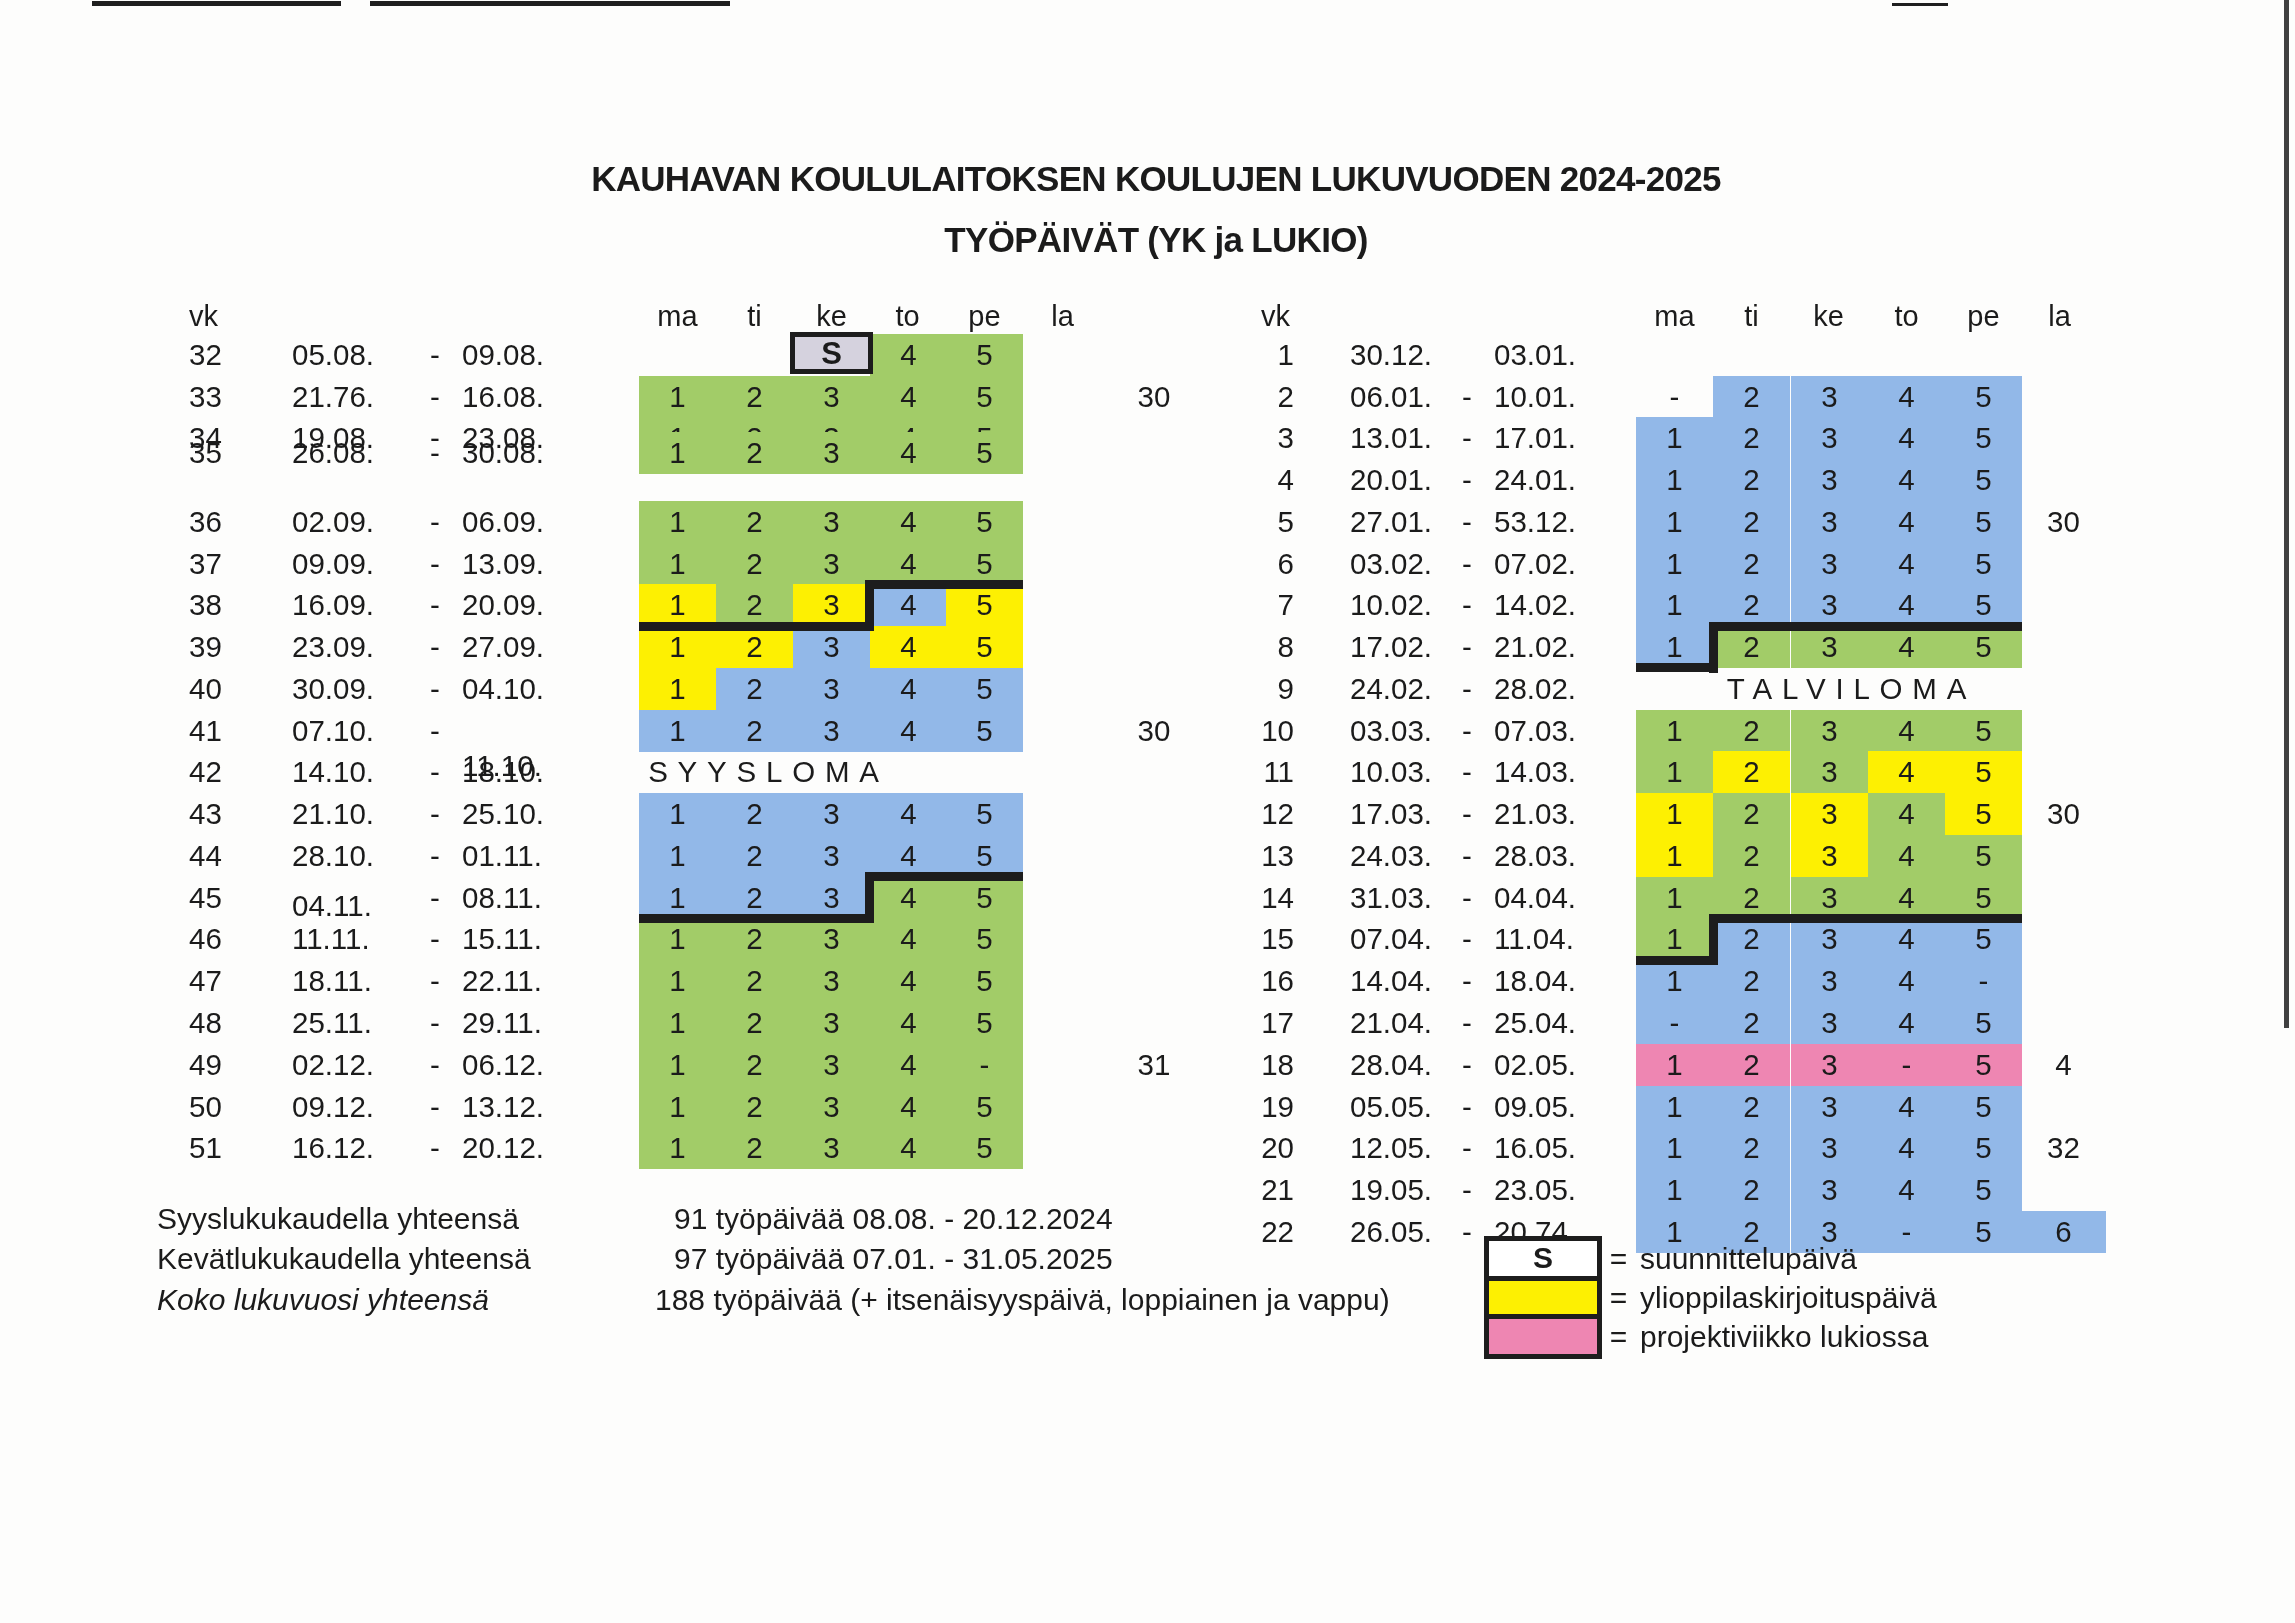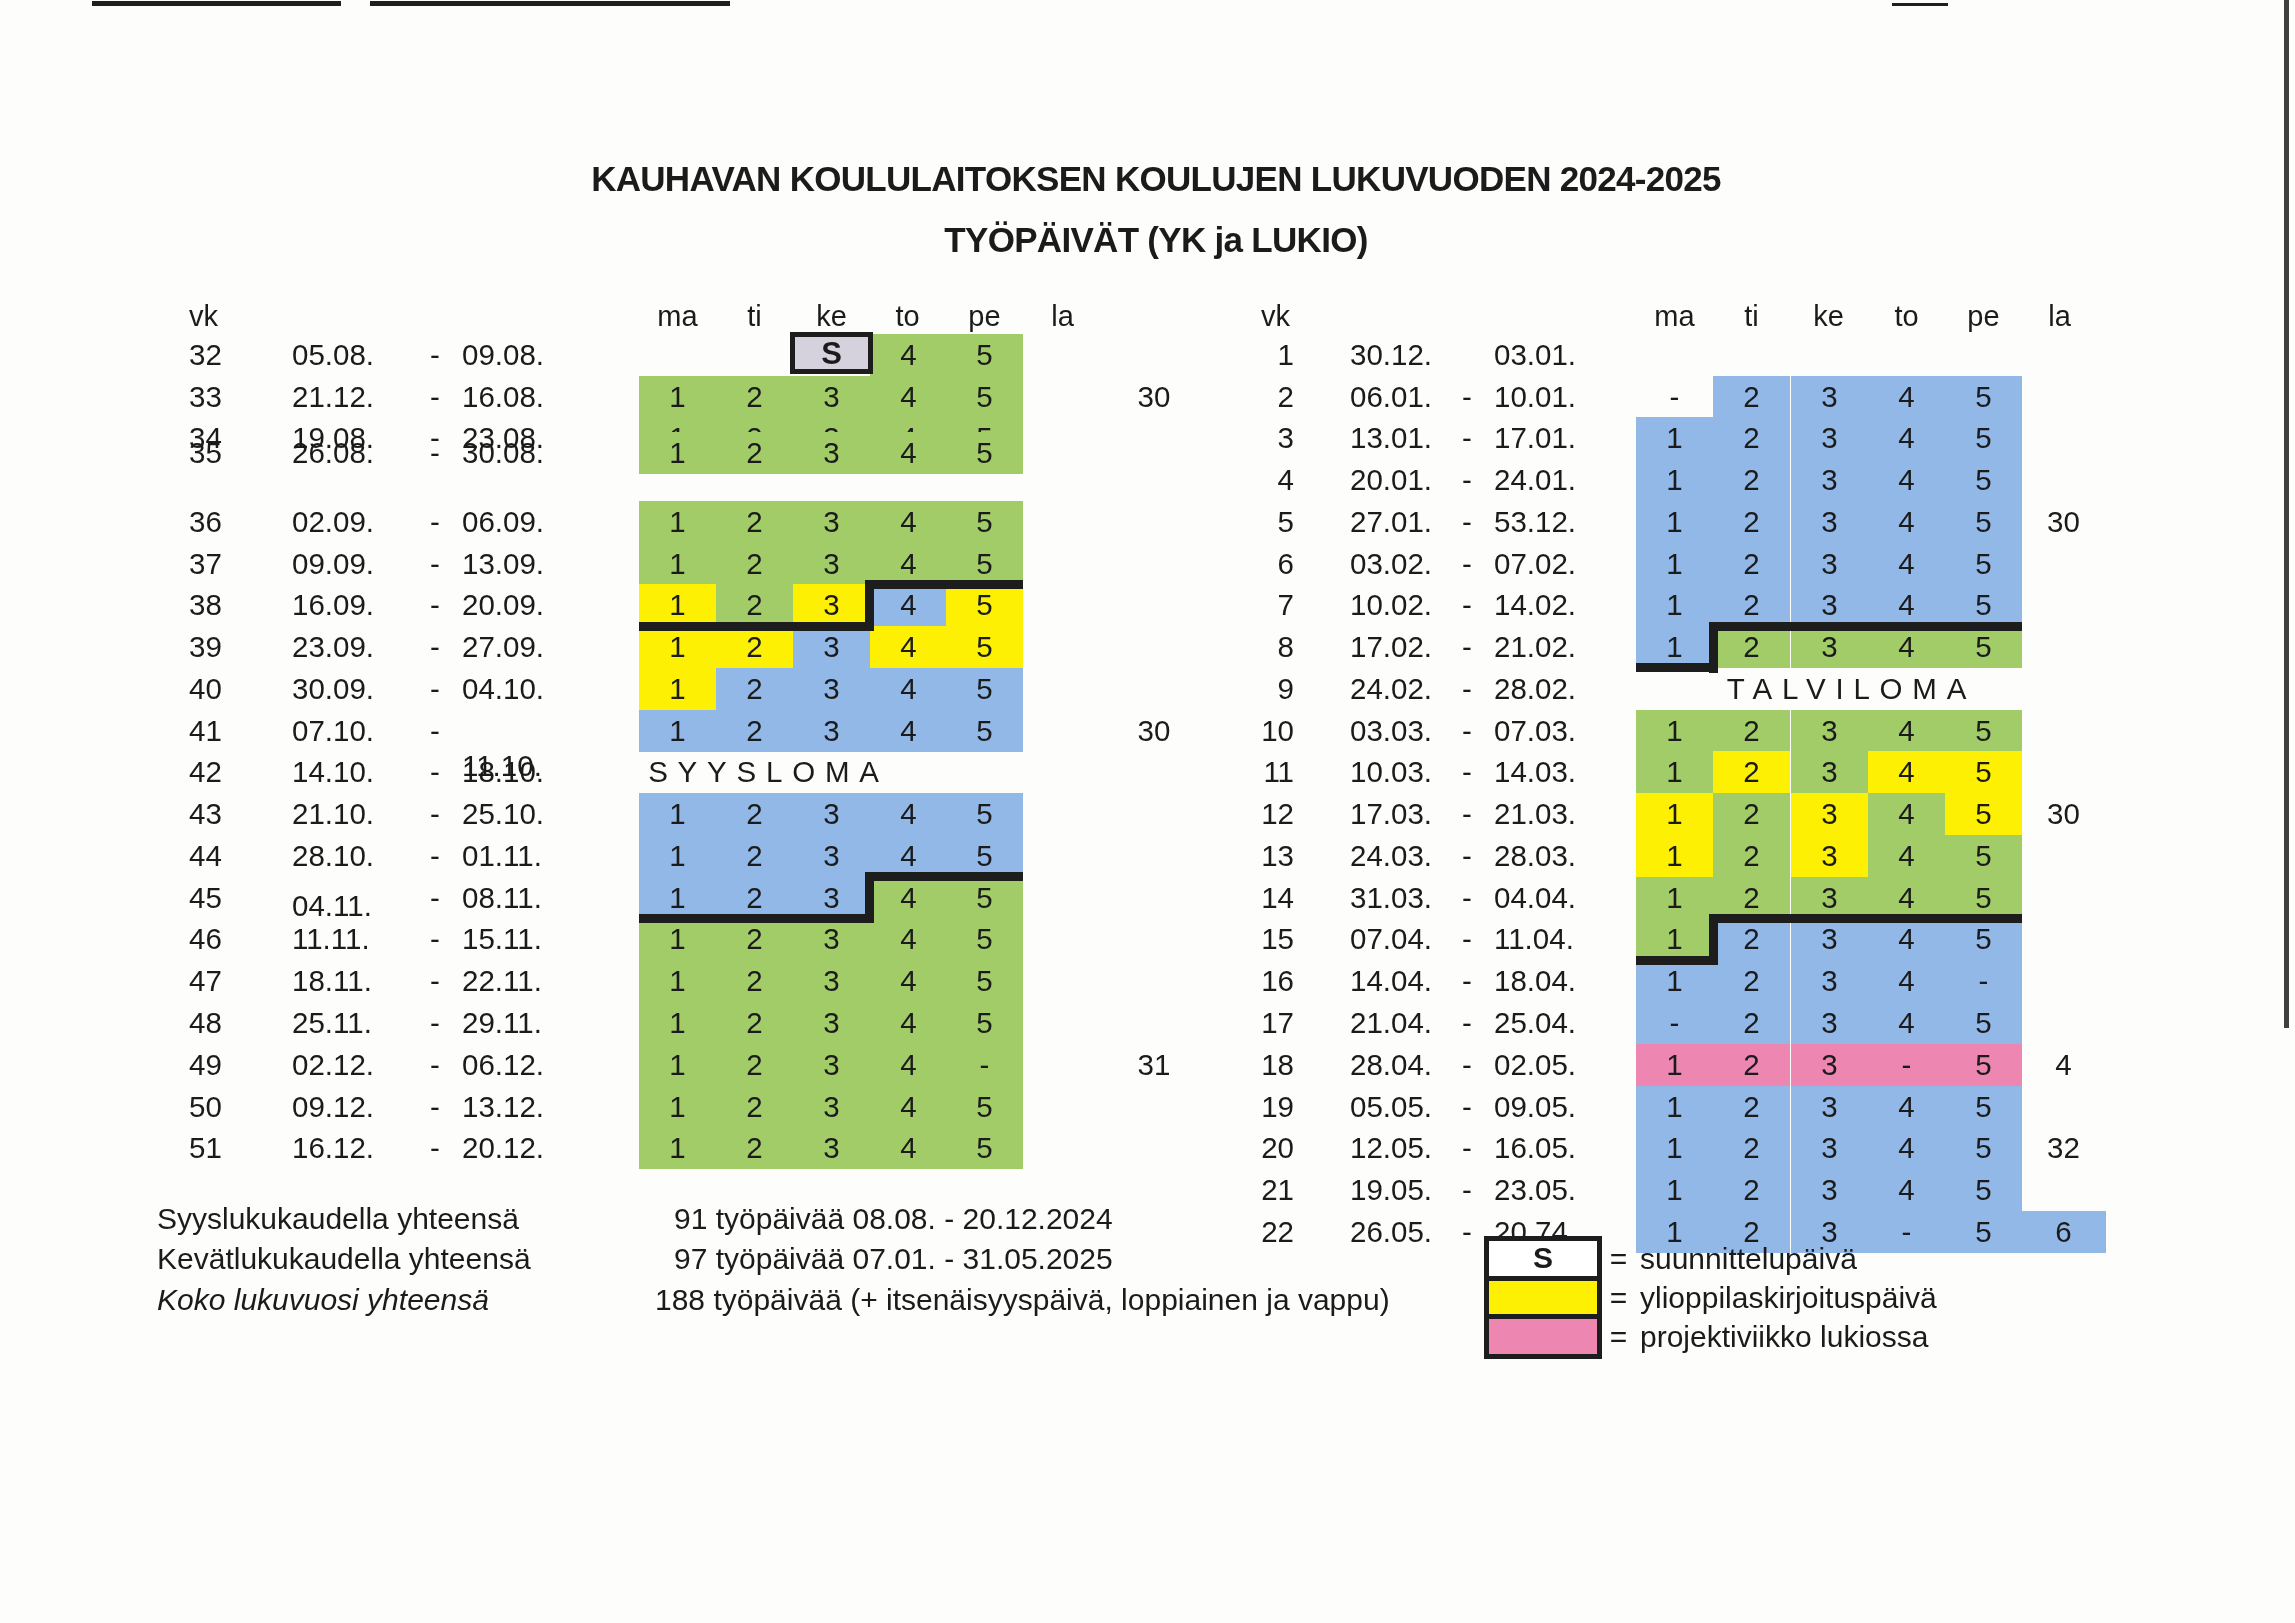--- a/index.html
+++ b/index.html
@@ -64,21 +64,21 @@
         <div class="" style="left: 189px; width: 79px; text-align: left;">32</div>
         <div class="date" style="left: 292px;">05.08.</div>
         <div class="sep" style="left: 412px;">-</div>
         <div class="date" style="left: 462px;">09.08.</div>
         <div class="scell" style="left: 790px; top: -2px; background: rgb(213, 210, 222);">S</div>
         <div class="cell" style="left: 870px; width: 77px; background: rgb(162, 204, 104);">4</div>
         <div class="cell" style="left: 946px; width: 77px; background: rgb(162, 204, 104);">5</div>
       </div>
       <div class="row" style="top: 376px;">
         <div class="" style="left: 189px; width: 79px; text-align: left;">33</div>
-        <div class="date" style="left: 292px;">21.12.</div>
+        <div class="date" style="left: 292px;">21.76.</div>
         <div class="sep" style="left: 412px;">-</div>
         <div class="date" style="left: 462px;">16.08.</div>
         <div class="cell" style="left: 639px; width: 77px; background: rgb(162, 204, 104);">1</div>
         <div class="cell" style="left: 716px; width: 77px; background: rgb(162, 204, 104);">2</div>
         <div class="cell" style="left: 793px; width: 77px; background: rgb(162, 204, 104);">3</div>
         <div class="cell" style="left: 870px; width: 77px; background: rgb(162, 204, 104);">4</div>
         <div class="cell" style="left: 946px; width: 77px; background: rgb(162, 204, 104);">5</div>
         <div class="cell" style="left: 1113px; width: 82px;">30</div>
       </div>
       <div class="row" style="top: 417px;">

